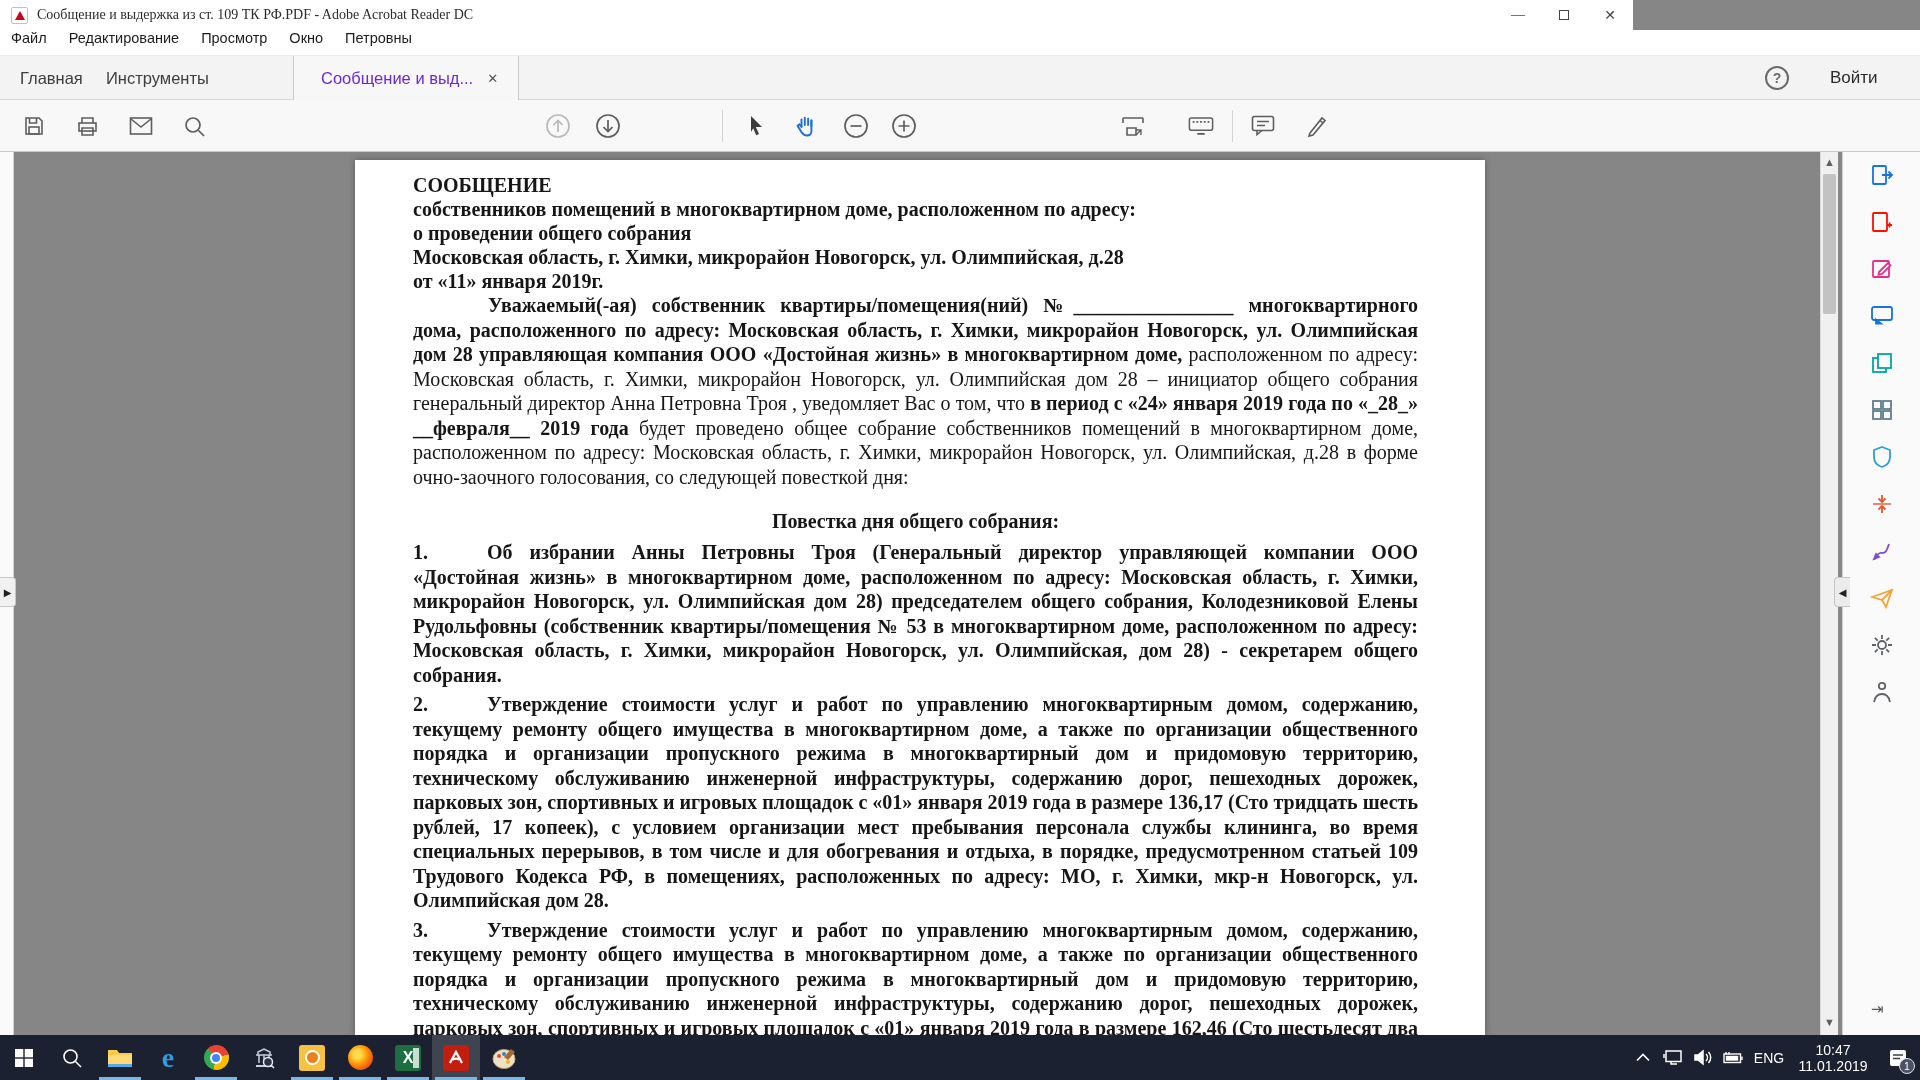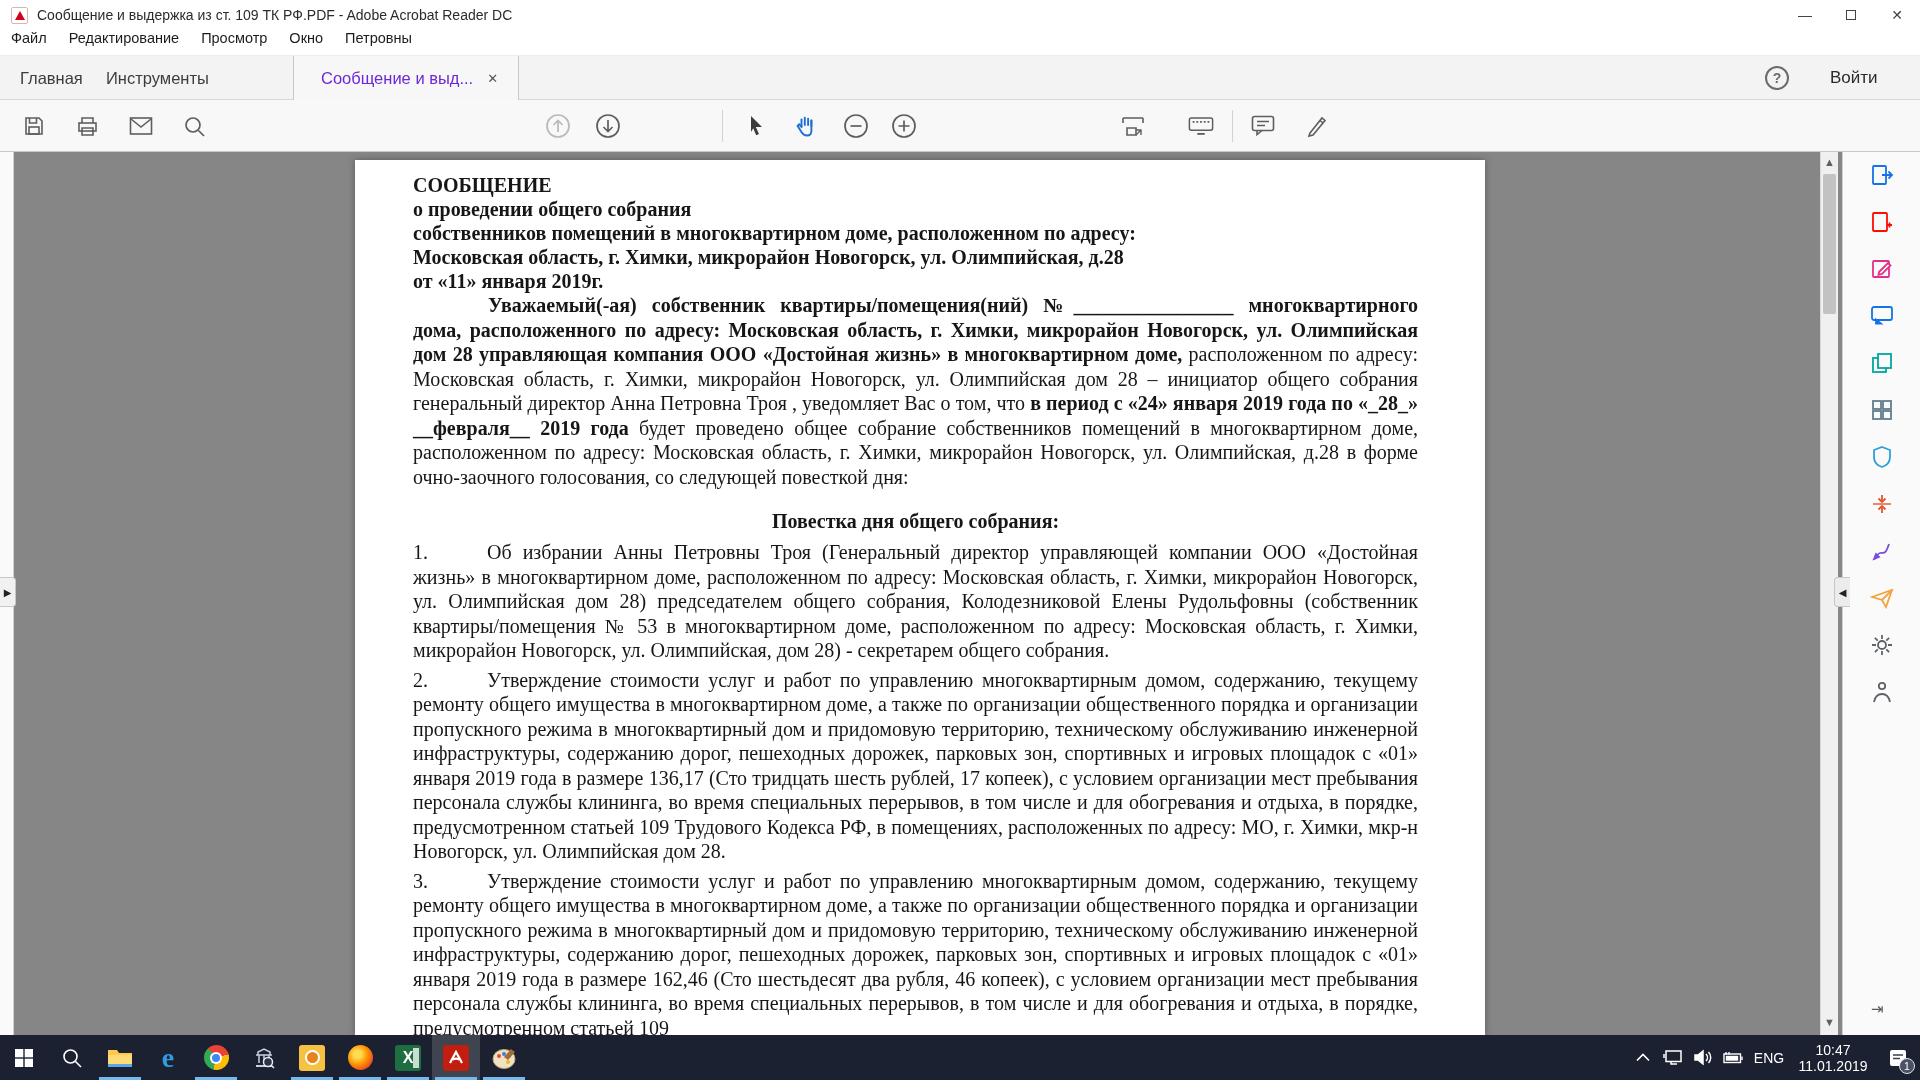--- a/index.html
+++ b/index.html
@@ -3,21 +3,21 @@
 <meta charset="utf-8">
 <style>
   * { box-sizing: border-box; }
   html,body { margin:0; padding:0; }
   body {
     width:1920px; height:1080px; overflow:hidden; position:relative;
     font-family:"Liberation Sans", sans-serif; background:#868686;
     -webkit-font-smoothing:antialiased;
   }
   
-  .titlebar { position:absolute; left:0; top:0; width:1920px; height:30px; background:#ffffff; display:flex; align-items:center; }
+  .titlebar { position:absolute; left:0; top:0; width:1633px; height:30px; background:#ffffff; display:flex; align-items:center;font-family:Liberation Serif, serif; }
   .app-logo { width:17px; height:17px; margin-left:11px; border:1px solid #e0b4ae; border-radius:2px; background:#fff; position:relative; }
   .app-logo::after { content:""; position:absolute; left:3px; top:3px; width:0; height:0;
     border-left:5px solid transparent; border-right:5px solid transparent; border-bottom:9px solid #d0021b; }
   .win-title { margin-left:9px; font-size:14px; color:#2b2b2b; }
   .win-btns { margin-left:auto; display:flex; height:30px; }
   .win-btn { width:46px; height:30px; display:flex; align-items:center; justify-content:center; color:#444; font-size:14px; }
   .maxbox { width:10px; height:10px; border:1px solid #444; }
   
   .menubar { position:absolute; left:0; top:30px; width:1920px; height:26px; background:#ffffff; display:flex; border-bottom:1px solid #ececec; }
   .menu-item { padding:0 11px; font-size:14.5px; color:#1c1c1c; }
@@ -50,21 +50,21 @@
   .collapse-tab-left { position:absolute; left:0; top:425px; width:16px; height:30px; background:#f1f1f1; border:1px solid #c7c7c7;
     border-left:none; border-radius:0 4px 4px 0; display:flex; align-items:center; justify-content:center; font-size:10px; color:#222; }
   .page { position:absolute; left:355px; top:8px; width:1130px; height:875px; background:#ffffff; overflow:hidden;
     box-shadow:0 0 7px rgba(0,0,0,0.35); font-family:"Liberation Serif", serif; color:#161616; }
   .page-inner { padding:13px 67px 0 58px; }
   .doc-title { font-weight:bold; font-size:20px; line-height:24px; }
   .para { margin:0; font-size:20px; line-height:24.5px; text-align:justify; }
   .indent { text-indent:75px; }
   .b { font-weight:bold; }
   .agenda-h { text-align:center; font-weight:bold; font-size:20px; line-height:24px; margin-top:20px; }
-  .item { margin-top:5px; }
+  .item { margin-top:5px;font-weight:bold; }
   .item-first { margin-top:7px; }
   .num { display:inline-block; width:74px; }
   
   .vscroll { position:absolute; left:1820px; top:0; width:18px; height:883px; background:#f0f0f0; border-left:1px solid #dadada; }
   .scroll-arrow { position:absolute; left:2px; width:13px; text-align:center; font-size:11px; color:#606060; }
   .scroll-thumb { position:absolute; left:2px; top:22px; width:13px; height:140px; background:#c2c2c2; border-radius:2px; }
   
   .rpanel { position:absolute; left:1842px; top:0; width:78px; height:883px; background:#fafafa; border-left:1px solid #cfcfcf; }
   .collapse-tab-right { position:absolute; left:1834px; top:425px; width:16px; height:30px; background:#ececec; border:1px solid #c7c7c7;
     border-right:none; border-radius:4px 0 0 4px; display:flex; align-items:center; justify-content:center; font-size:10px; color:#222; }
@@ -233,22 +233,22 @@
 
 <div class="docarea">
   <div class="left-strip"></div>
   <div class="collapse-tab-left">
     <span>▶</span>
   </div>
 
   <div class="page">
     <div class="page-inner">
       <div class="doc-title">СООБЩЕНИЕ</div>
+      <div class="doc-title">собственников помещений в многоквартирном доме, расположенном по адресу:</div>
       <div class="doc-title">о проведении общего собрания</div>
-      <div class="doc-title">собственников помещений в многоквартирном доме, расположенном по адресу:</div>
       <div class="doc-title">Московская область, г. Химки, микрорайон Новогорск, ул. Олимпийская, д.28</div>
       <div class="doc-title">от «11» января  2019г.</div>
 
       <p class="para indent"><span class="b">Уважаемый(-ая) собственник квартиры/помещения(ний)  №________________ многоквартирного дома, расположенного по адресу: Московская область, г. Химки, микрорайон Новогорск, ул. Олимпийская дом 28 управляющая компания ООО «Достойная жизнь» в многоквартирном доме, </span><span>расположенном по адресу: Московская область, г. Химки, микрорайон Новогорск, ул. Олимпийская дом 28 – инициатор общего собрания генеральный директор Анна Петровна Троя , уведомляет Вас о том, что </span><span class="b">в период с «24» января 2019 года по «_28_» __февраля__ 2019 года</span><span> будет проведено общее собрание собственников помещений в многоквартирном доме, расположенном по адресу: Московская область, г. Химки, микрорайон Новогорск, ул. Олимпийская, д.28 в форме очно-заочного голосования, со следующей повесткой дня:</span></p>
 
       <div class="agenda-h">Повестка дня общего собрания:</div>
 
       <p class="para item item-first"><span class="num">1.</span><span>Об избрании Анны Петровны Троя (Генеральный директор управляющей компании ООО «Достойная жизнь» в многоквартирном доме, расположенном по адресу: Московская область, г. Химки, микрорайон Новогорск, ул. Олимпийская  дом 28) председателем общего собрания,  Колодезниковой Елены Рудольфовны (собственник квартиры/помещения № 53 в многоквартирном доме, расположенном по адресу: Московская область,  г. Химки,  микрорайон Новогорск, ул. Олимпийская, дом 28) -  секретарем общего собрания.</span></p>
       <p class="para item"><span class="num">2.</span><span>Утверждение стоимости услуг и работ по управлению многоквартирным домом, содержанию, текущему ремонту общего имущества в многоквартирном доме, а также по организации общественного порядка и организации пропускного режима в многоквартирный дом и придомовую территорию, техническому обслуживанию инженерной инфраструктуры, содержанию дорог, пешеходных дорожек, парковых зон, спортивных и игровых площадок с «01» января  2019  года  в размере  136,17 (Сто тридцать шесть рублей, 17 копеек), с условием организации мест пребывания персонала службы клининга, во время специальных перерывов, в том числе и для обогревания и отдыха, в порядке, предусмотренном статьей 109 Трудового Кодекса РФ,  в помещениях, расположенных по адресу: МО, г. Химки, мкр-н Новогорск, ул. Олимпийская дом 28.</span></p>
       <p class="para item"><span class="num">3.</span><span>Утверждение стоимости услуг и работ по управлению многоквартирным домом, содержанию, текущему ремонту общего имущества в многоквартирном доме, а также по организации общественного порядка и организации пропускного режима в многоквартирный дом и придомовую территорию, техническому обслуживанию инженерной инфраструктуры, содержанию дорог, пешеходных дорожек, парковых зон, спортивных и игровых площадок с «01» января  2019  года  в размере  162,46 (Сто шестьдесят два рубля, 46 копеек),  с условием организации мест пребывания персонала службы клининга, во время специальных перерывов, в том числе и для обогревания и отдыха, в порядке, предусмотренном статьей 109</span></p>

